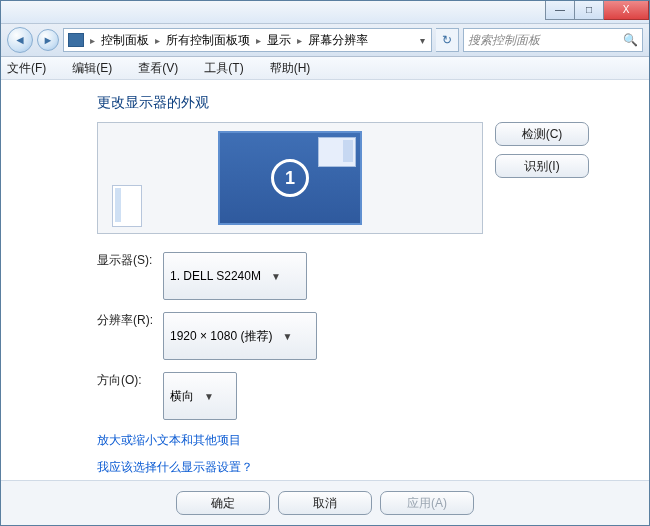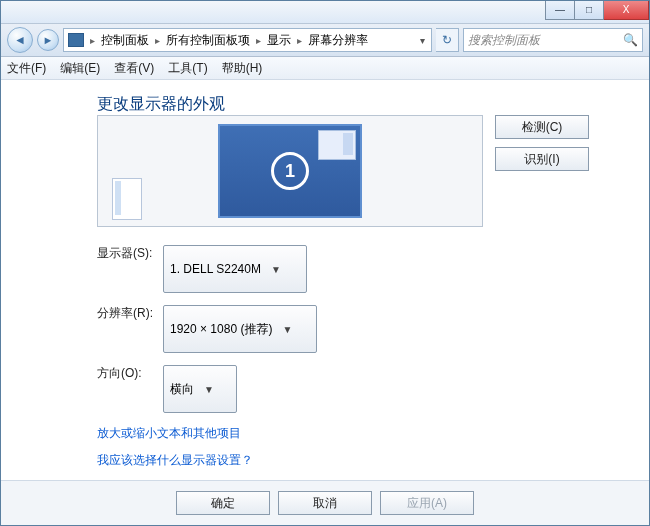--- a/index.html
+++ b/index.html
@@ -16,36 +16,36 @@
   .nav-fwd{width:20px;height:20px;font-size:11px}
   .addr{flex:1;height:22px;border:1px solid #9db6cf;background:#fff;display:flex;align-items:center;padding:0 4px;gap:4px;overflow:hidden}
   .addr .cp-icon{width:14px;height:12px;background:#3b6fa3;border:1px solid #2b5a8a}
   .crumb{white-space:nowrap;color:#000}
   .crumb-sep{color:#666;font-size:10px;padding:0 2px}
   .addr-drop{margin-left:auto;color:#555;font-size:10px;padding:0 2px}
   .refresh{width:22px;height:22px;border:1px solid #9db6cf;border-left:none;background:#eef4fb;display:flex;align-items:center;justify-content:center;color:#3b6fa3}
   .searchbox{width:170px;height:22px;border:1px solid #9db6cf;background:#fff;display:flex;align-items:center;padding:0 4px;color:#888;font-style:italic}
   .searchbox .mag{margin-left:auto;font-style:normal;color:#5a7fa0}
   
-  .menubar{height:22px;background:linear-gradient(to bottom,#f7fafe,#e9eff7);border-bottom:1px solid #d0dae6;display:flex;align-items:center;padding:0 6px;gap:14px;color:#222}
+  .menubar{height:22px;background:linear-gradient(to bottom,#f7fafe,#e9eff7);border-bottom:1px solid #d0dae6;display:flex;align-items:center;padding:0 6px;gap:26px;color:#222}
   .menuitem{cursor:default}
   
   .content{flex:1;overflow:auto;padding:14px 60px 14px 96px;box-sizing:border-box;position:relative}
-  .page-title{color:#0b3e7f;font-size:16px;}
+  .page-title{color:#0b3e7f;font-size:14px;margin-bottom:10px}
   
   .preview-row{display:flex;align-items:flex-start;gap:12px}
   .preview-frame{flex:1;height:110px;border:1px solid #b9c5d3;background:#f4f6f9;display:flex;align-items:center;justify-content:center;position:relative}
   .mon-big{width:140px;height:90px;background:linear-gradient(to bottom,#3f6fb5,#2f5a9e);border:2px solid #5f8fd0;position:relative;display:flex;align-items:center;justify-content:center}
   .mon-big .num{width:32px;height:32px;border-radius:50%;border:3px solid #fff;color:#fff;font-size:18px;font-weight:bold;display:flex;align-items:center;justify-content:center}
   .mon-big .thumb{position:absolute;top:4px;right:4px;width:36px;height:28px;background:#e7eefb;border:1px solid #a8bfe0}
   .mon-big .thumb::after{content:"";position:absolute;right:2px;top:2px;width:10px;height:22px;background:#c7d8f2}
   .mon-small{position:absolute;left:14px;bottom:6px;width:28px;height:40px;background:#fff;border:1px solid #b7c6dc}
   .mon-small::before{content:"";position:absolute;left:2px;top:2px;width:6px;height:34px;background:#cfe0f4}
   .side-btns{display:flex;flex-direction:column;gap:8px}
-  .btn{min-width:72px;height:22px;border:1px solid #8a9bad;background:linear-gradient(to bottom,#fdfdfe,#e6ecf3);padding:0 10px;display:inline-flex;align-items:center;justify-content:center;border-radius:0;color:#222;cursor:default}
+  .btn{min-width:72px;height:22px;border:1px solid #8a9bad;background:linear-gradient(to bottom,#fdfdfe,#e6ecf3);padding:0 10px;display:inline-flex;align-items:center;justify-content:center;border-radius:7px;color:#222;cursor:default}
   .btn.disabled{color:#9aa5b1}
   
   .form{margin-top:18px}
   .frow{display:flex;align-items:flex-start;margin-bottom:12px}
   .flabel{width:66px;color:#222}
   .select{height:22px;border:1px solid #8a9bad;background:linear-gradient(to bottom,#fdfdfe,#e8edf3);display:inline-flex;align-items:center;padding:12px 6px;border-radius:2px;position:relative}
   .select .arrow{margin-left:10px;font-size:10px;color:#444}
   .sel-display{width:130px}
   .sel-res{width:140px}
   .sel-orient{width:60px}

